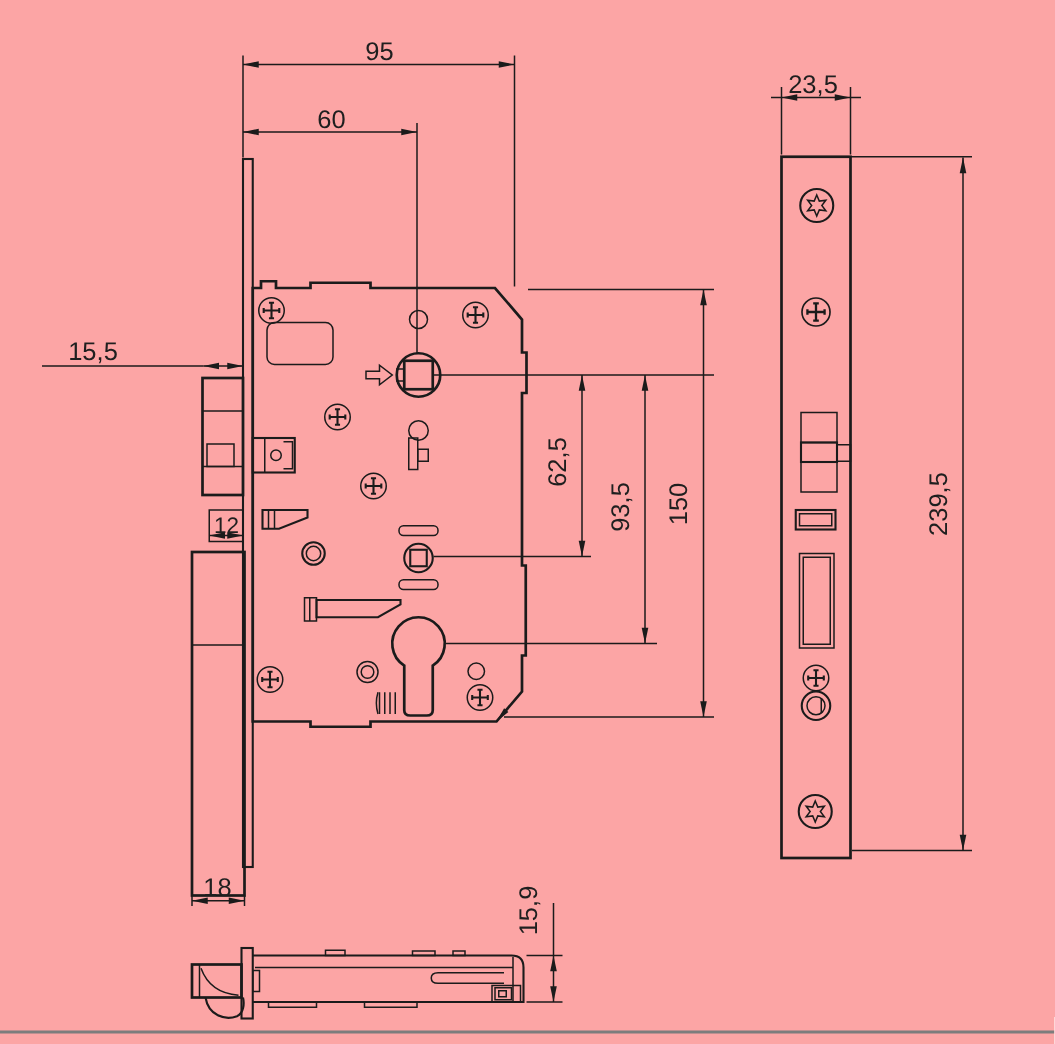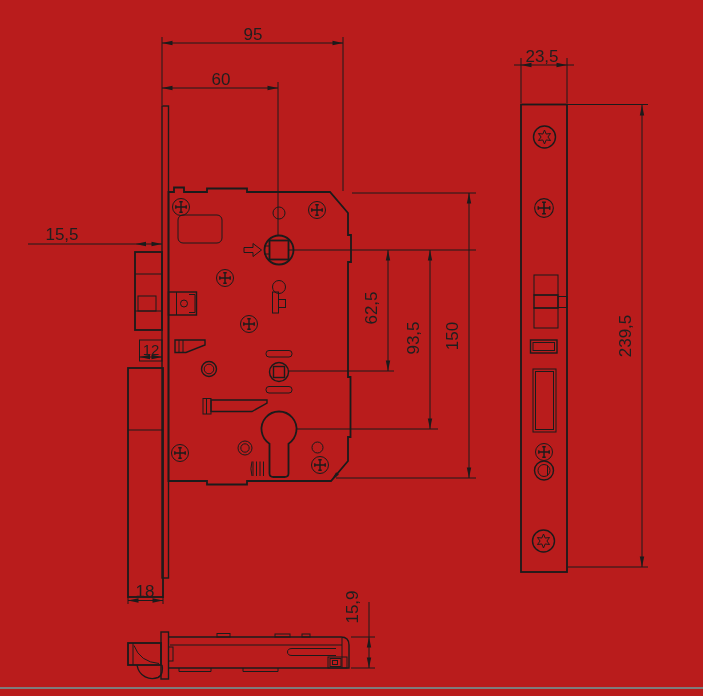--- a/index.html
+++ b/index.html
@@ -1,16 +1,16 @@
 <!DOCTYPE html>
 <html><head>
 <meta charset="utf-8">
 <style>
   html,body{margin:0;padding:0;background:#ffffff;}
-  .sheet{position:relative;width:703px;height:696px;background:#b91c1c;overflow:hidden;
+  .sheet{position:relative;width:703px;height:696px;background:#fca5a5;overflow:hidden;
          font-family:"Liberation Sans",sans-serif;}
   svg{position:absolute;left:0;top:0;}
   svg .ln{stroke:#1b1b1b;fill:none;stroke-width:1;}
   svg .thick{stroke-width:1.8;}
   svg .med{stroke-width:1.4;}
   svg .dim{stroke-width:1;}
   svg text.dimtxt{fill:#1f1f1f;font-size:17px;font-family:"Liberation Sans",sans-serif;
                   text-anchor:middle;stroke:none;}
   svg text.small{font-size:15px;}
   .pageborder{position:absolute;left:0;top:687px;width:703px;height:2px;background:#7d7d7d;}

